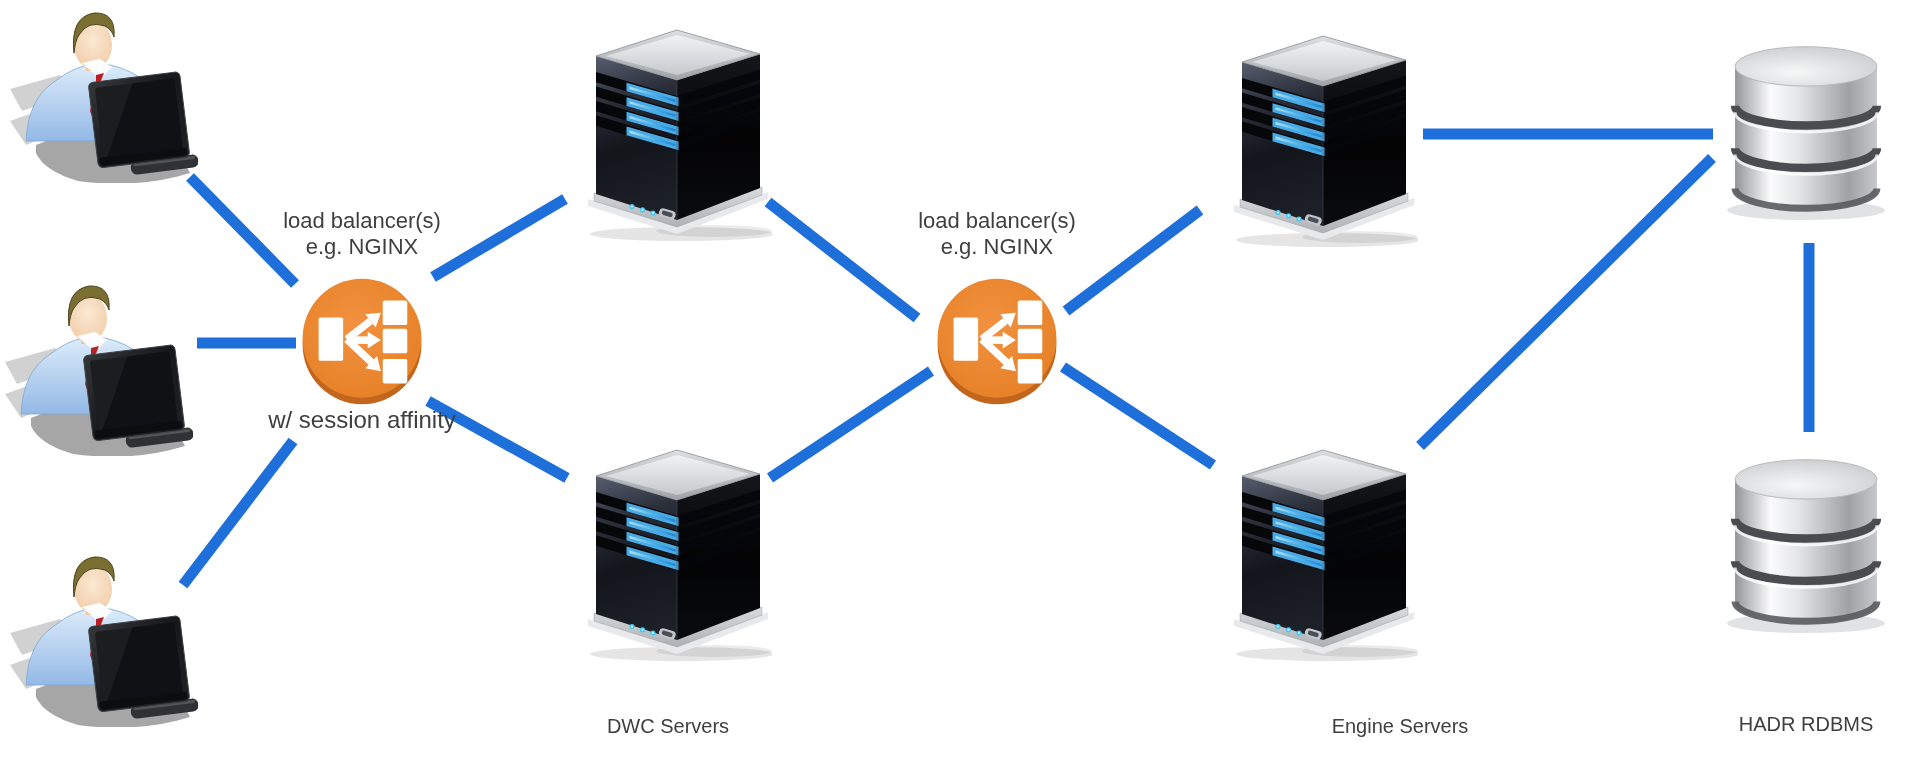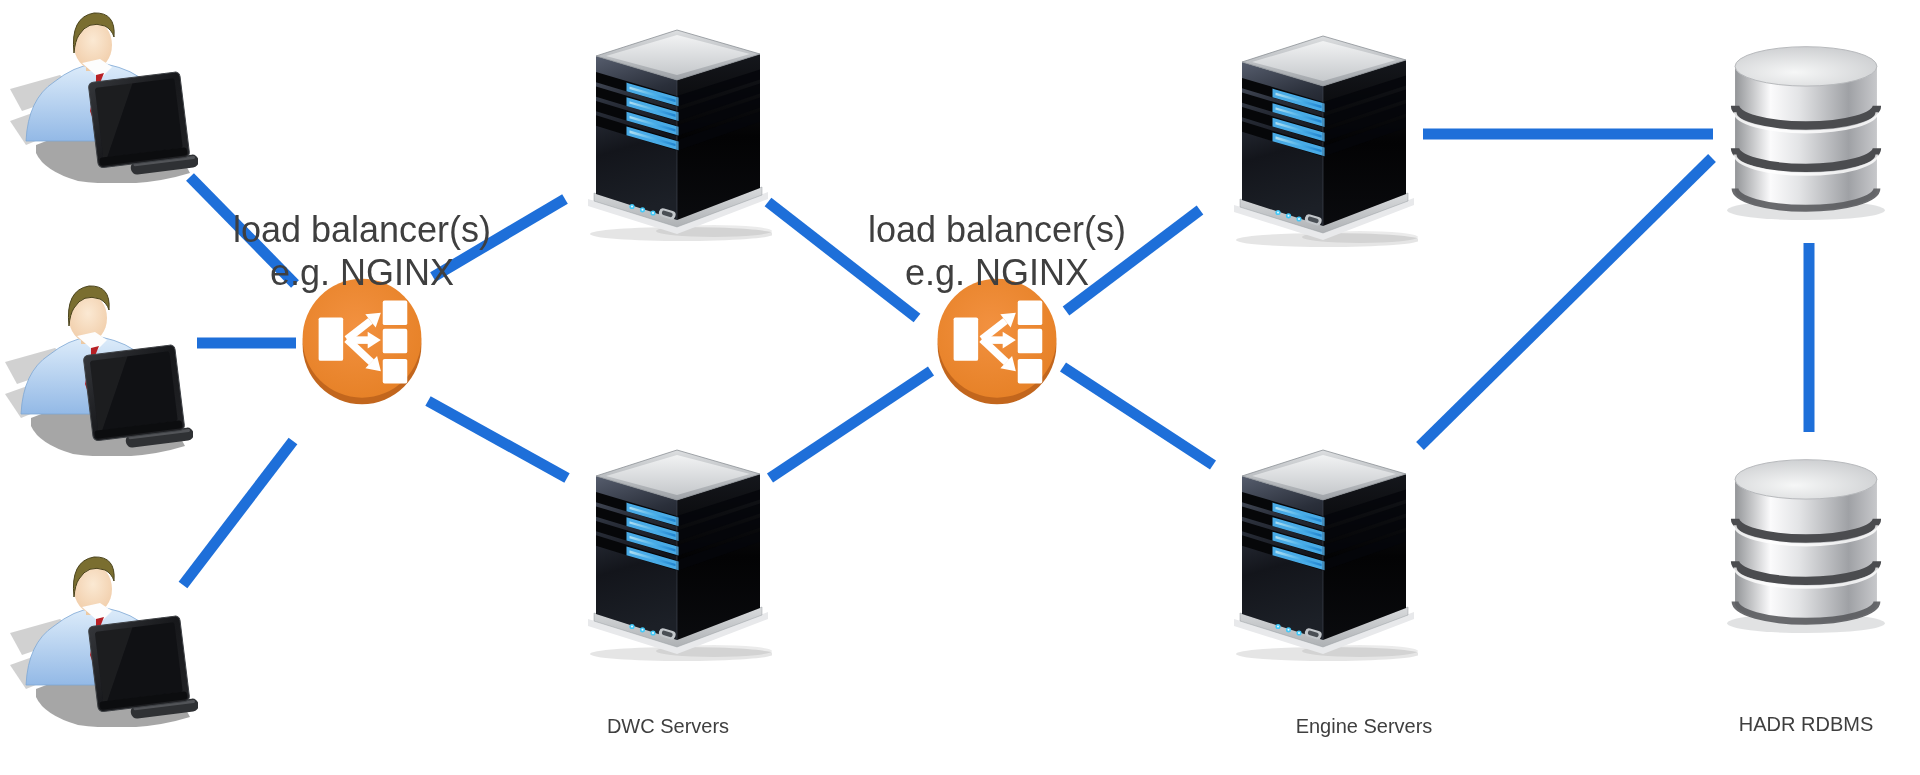--- a/index.html
+++ b/index.html
@@ -2,21 +2,21 @@
 <html><head>
 <meta charset="utf-8">
 <style>
   html,body{margin:0;padding:0;background:#ffffff;}
   .canvas{position:relative;width:1920px;height:775px;background:#ffffff;overflow:hidden;
           font-family:"Liberation Sans", sans-serif;}
   .connectors{position:absolute;left:0;top:0;width:1920px;height:775px;z-index:1;}
   .node{position:absolute;z-index:2;}
   .node svg{display:block;width:100%;height:100%;}
   .lbl{position:absolute;z-index:3;color:#3F3F3F;text-align:center;line-height:1.2;}
-  .lbl-lb{width:300px;font-size:36px;}
+  .lbl-lb{width:300px;font-size:22px;}
   .lbl-note{width:300px;font-size:24px;}
   .lbl-group{width:320px;font-size:20px;}
   .defs-holder{position:absolute;width:0;height:0;overflow:hidden;}
 </style>
 </head>
 <body>
 
 <div class="canvas">
 
   <svg class="defs-holder" aria-hidden="true">
@@ -200,20 +200,21 @@
 
   <div class="lbl lbl-lb" style="left:212px;top:208px;">
     <div>load balancer(s)</div>
     <div>e.g. NGINX</div>
   </div>
   <div class="node" style="left:296px;top:276px;width:132px;height:132px;">
     <svg viewBox="0 0 140 140">
         <use href="#sym-lb"></use>
       </svg>
   </div>
+  <div class="lbl lbl-note" style="left:212px;top:406px;">w/ session affinity</div>
 
   <div class="node" style="left:582px;top:18px;width:190px;height:225px;">
     <svg viewBox="0 0 190 225">
         <use href="#sym-server"></use>
       </svg>
   </div>
   <div class="node" style="left:582px;top:438px;width:190px;height:225px;">
     <svg viewBox="0 0 190 225">
         <use href="#sym-server"></use>
       </svg>
@@ -245,16 +246,16 @@
         <use href="#sym-db"></use>
       </svg>
   </div>
   <div class="node" style="left:1722px;top:438px;width:168px;height:202px;">
     <svg viewBox="0 0 170 205">
         <use href="#sym-db"></use>
       </svg>
   </div>
 
   <div class="lbl lbl-group" style="left:508px;top:714px;">DWC Servers</div>
-  <div class="lbl lbl-group" style="left:1204px;top:714px;text-align:center;">Engine Servers</div>
+  <div class="lbl lbl-group" style="left:1240px;top:714px;text-align:center;">Engine Servers</div>
   <div class="lbl lbl-group" style="left:1646px;top:712px;">HADR RDBMS</div>
 
 </div>
 
 </body></html>

